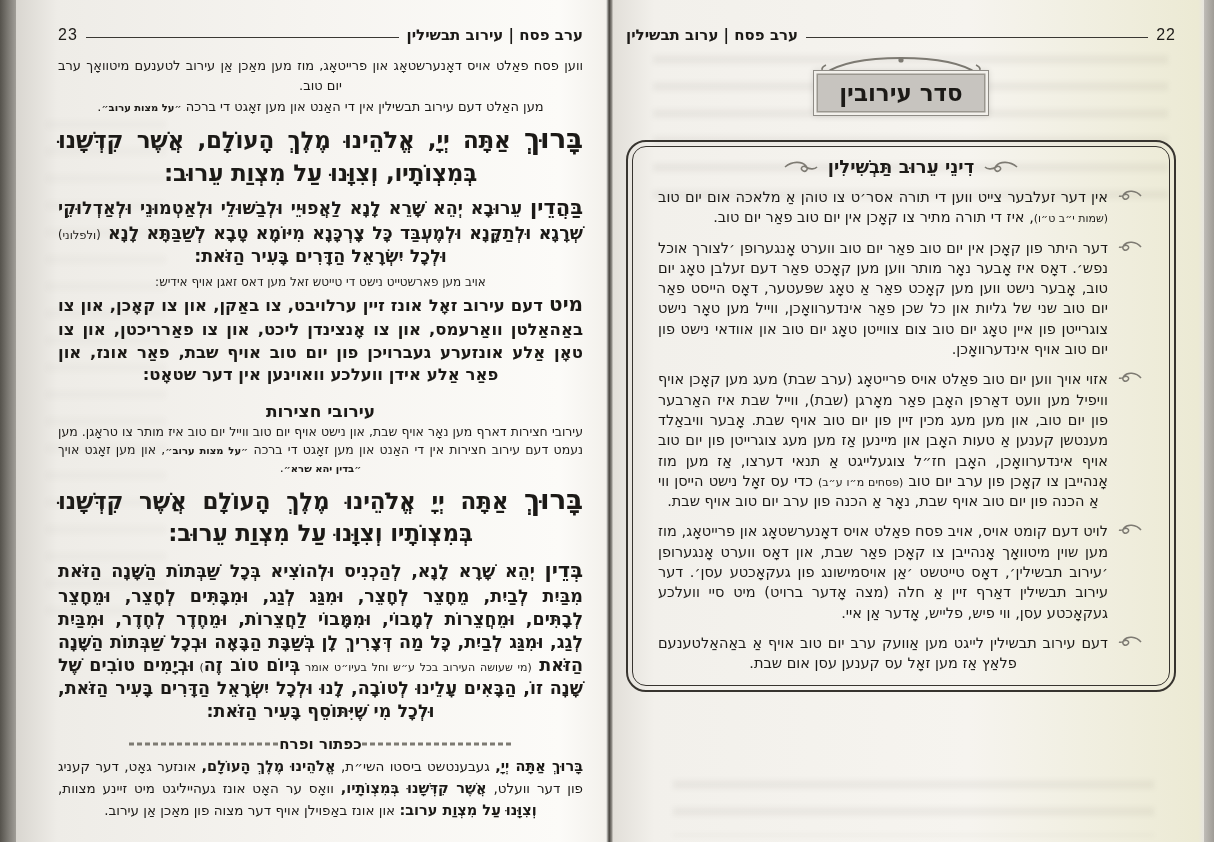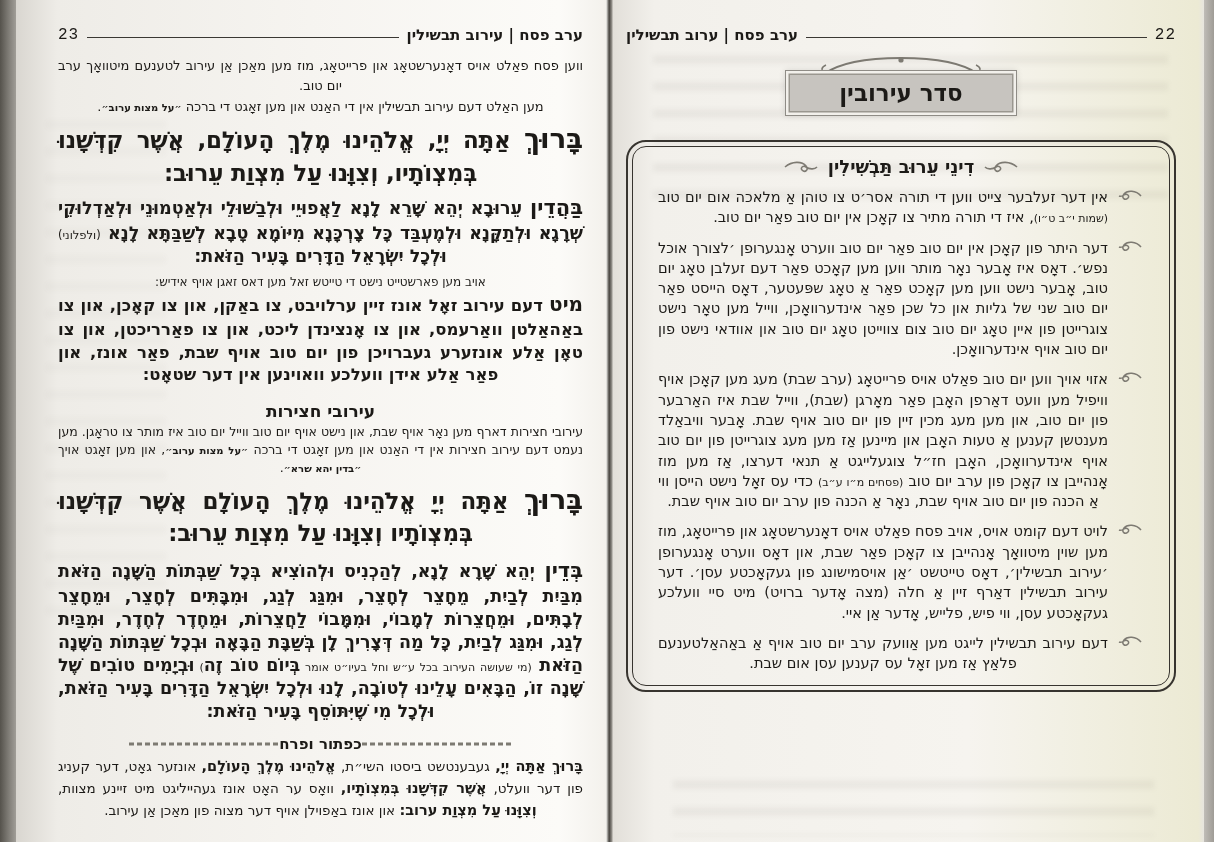--- a/index.html
+++ b/index.html
@@ -21,21 +21,21 @@
     padding:26px 28px 0 13px;}
   
   .bleed{position:absolute;filter:blur(2.5px);opacity:.5;pointer-events:none;
          background:repeating-linear-gradient(180deg,rgba(105,100,90,.14) 0 9px,transparent 9px 27px);}
   .bleed.b1{top:55px;left:40px;right:36px;height:150px;}
   .bleed.b2{bottom:6px;left:60px;right:50px;height:56px;}
   .bleed.b3{top:120px;left:30px;width:120px;height:500px;opacity:.22;}
 
   .hdr{display:flex;align-items:center;gap:8px;direction:rtl;font-weight:bold;font-size:15px;}
   .hdr .rule{flex:1;border-top:1.6px solid #3a3833;margin-top:5px;}
-  .hdr .pnum{font-family:Liberation Mono, monospace;font-weight:normal;font-size:16px;letter-spacing:1px;}
+  .hdr .pnum{font-family:Liberation Sans, sans-serif;font-weight:normal;font-size:16px;letter-spacing:1px;}
 
   .rtl{direction:rtl;}
   .just{text-align:justify;text-align-last:center;}
   .center{text-align:center;}
 
   
   .intro{margin-top:12px;font-size:13px;line-height:1.5;}
   .instr{margin-top:2px;font-size:13px;line-height:1.55;}
   .bless{margin-top:4px;font-size:23px;font-weight:bold;line-height:1.32;letter-spacing:-.2px;}
   .bless .lead{font-size:28px;}
@@ -50,21 +50,21 @@
   .smallpar b, .instr b{font-size:10px;}
   .badein{margin-top:8px;font-size:17.5px;font-weight:bold;line-height:1.32;}
   .badein .lead{font-size:21px;}
   .badein .sm{font-size:11px;font-weight:normal;}
   .kaf-head{margin-top:12px;display:flex;align-items:center;justify-content:center;}
   .kaf-head .t{font-size:15px;font-weight:bold;white-space:nowrap;}
   .kaf-par{margin-top:3px;font-size:13.5px;line-height:1.5;}
   .kaf-par b{font-size:14.5px;}
 
   
-  .plate-wrap{position:relative;width:232px;margin:26px auto 0;}
+  .plate-wrap{position:relative;width:176px;margin:26px auto 0;}
   .crown{position:absolute;left:50%;top:-16px;transform:translateX(-50%);}
   .plate{position:relative;background:#c7c4bf;border:1px solid #8f8c86;padding:9px 12px;
          text-align:center;font-size:23px;font-weight:bold;
          box-shadow:inset 0 0 0 2.5px #f2f0eb, inset 0 0 0 4px #9a978f, 0 0 6px rgba(0,0,0,.12);}
   .bigbox{position:relative;margin-top:24px;border:2.5px solid #37342f;border-radius:20px;
           padding:14px 30px 16px 30px;}
   .bigbox::before{content:"";position:absolute;inset:4px;border:1.2px solid #37342f;border-radius:14px;pointer-events:none;}
   .boxhead{display:flex;align-items:center;justify-content:center;gap:10px;margin-bottom:8px;}
   .boxhead .t{font-size:18px;font-weight:bold;white-space:nowrap;}
   .bitem{position:relative;padding-right:36px;margin-top:10px;font-size:14.5px;line-height:1.4;

